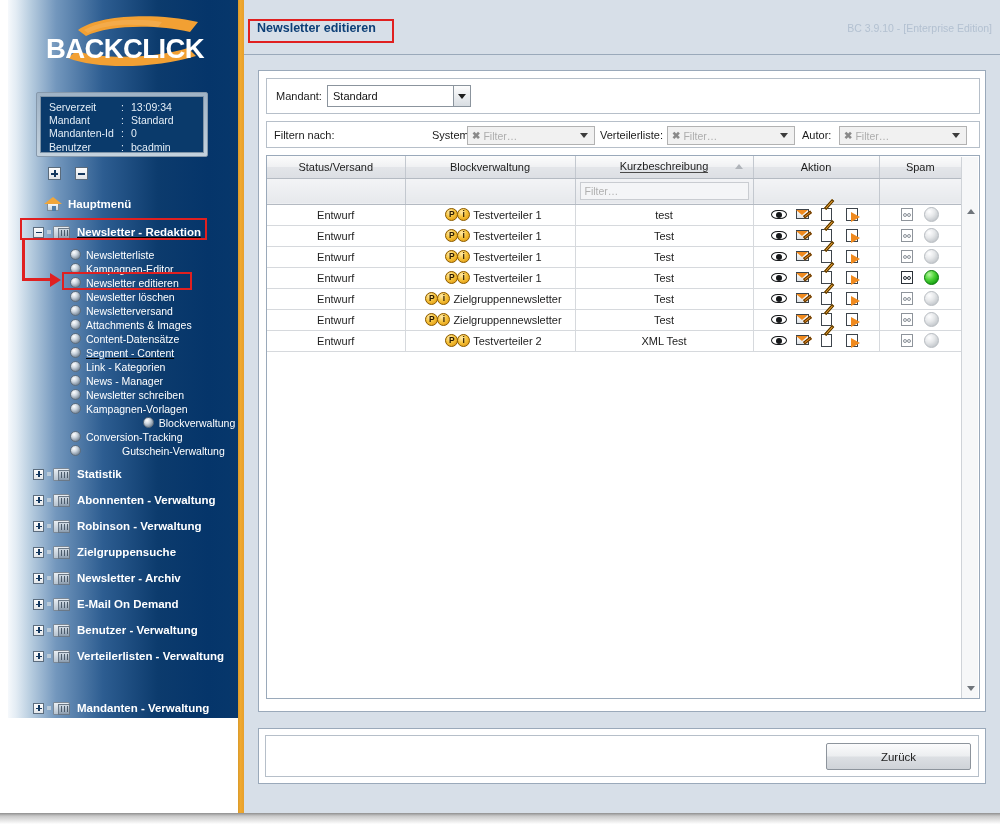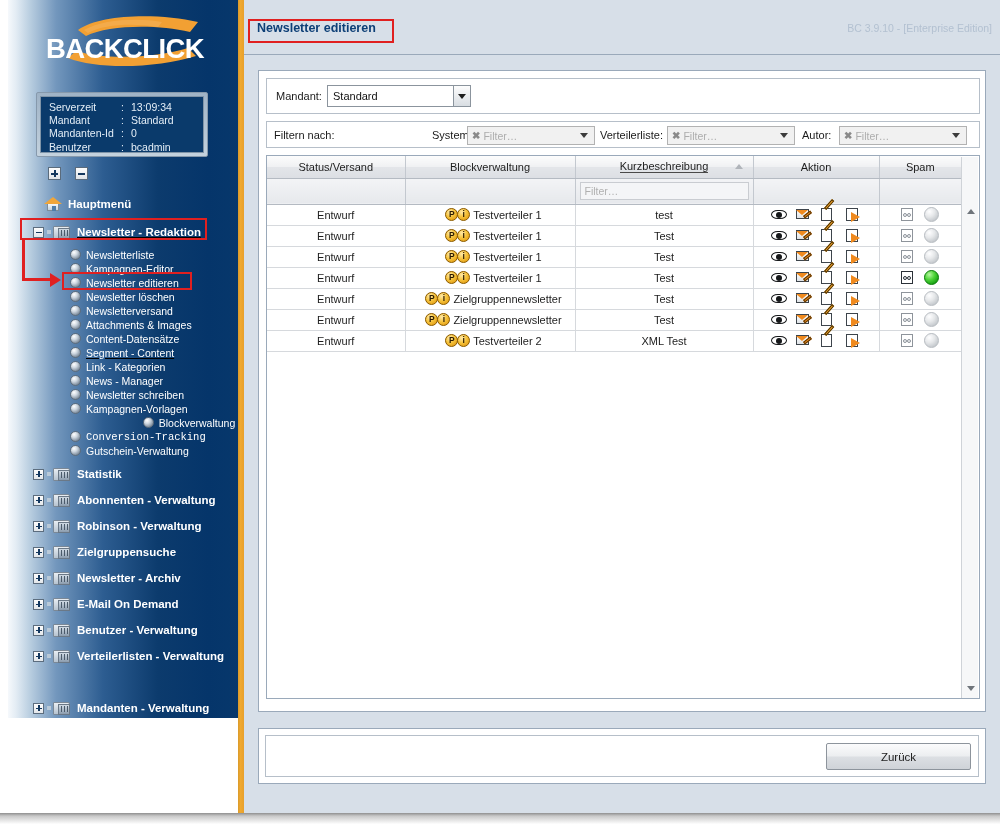--- a/index.html
+++ b/index.html
@@ -629,25 +629,25 @@
       <span class="lbl">Newsletter schreiben</span>
     </div>
     <div class="nav-sub" style="top:402px;left:62px;">
       <span class="bullet-ic"></span>
       <span class="lbl">Kampagnen-Vorlagen</span>
     </div>
     <div class="nav-sub" style="top:416px;left:62px;justify-content:center;">
       <span class="bullet-ic"></span>
       <span class="lbl">Blockverwaltung</span>
     </div>
-    <div class="nav-sub" style="top:430px;left:62px;font-family:Liberation Mono, monospace;">
+    <div class="nav-sub" style="top:430px;left:62px;">
       <span class="bullet-ic"></span>
       <span class="lbl">Conversion-Tracking</span>
     </div>
-    <div class="nav-sub" style="top:444px;left:62px;">
+    <div class="nav-sub" style="top:444px;left:62px;gap:36px;">
       <span class="bullet-ic"></span>
       <span class="lbl">Gutschein-Verwaltung</span>
     </div>
 
     <div class="nav-top" style="top:464px;left:25px;">
       <span class="toggle-box plus"></span>
       <span class="dot-sep"></span>
       <span class="folder-ic">
           <i class="back"></i>
           <i class="front"></i>

